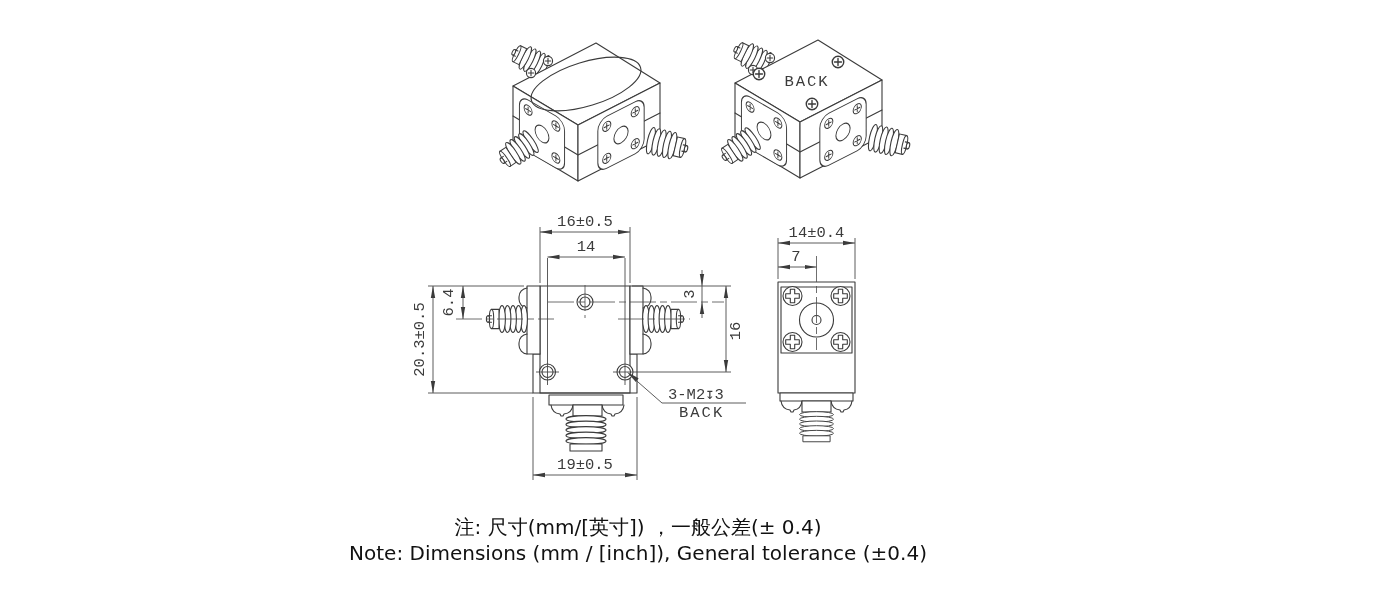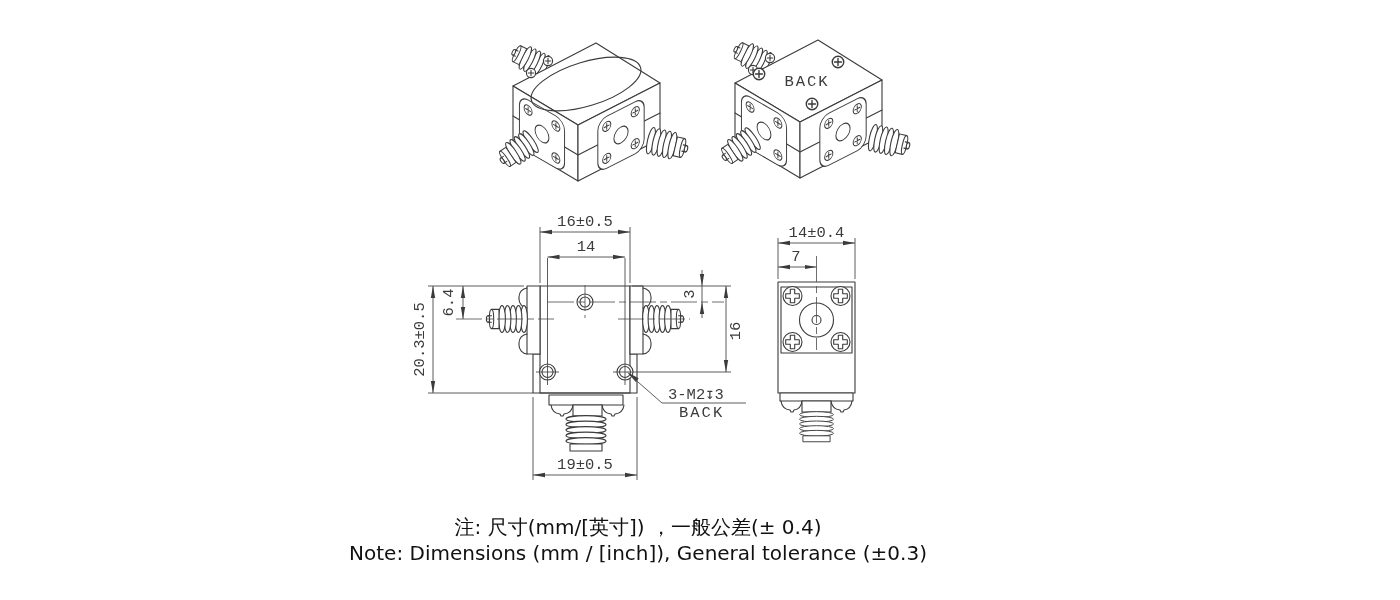--- a/index.html
+++ b/index.html
@@ -191,15 +191,15 @@
     <line class="d" x1="778" y1="243" x2="855" y2="243" marker-start="url(#mS)" marker-end="url(#mE)"></line>
     <text class="t" x="816.5" y="237" text-anchor="middle">14±0.4</text>
 
     <line class="d" x1="778" y1="267" x2="816.5" y2="267" marker-start="url(#mS)" marker-end="url(#mE)"></line>
     <text class="t" x="796" y="261" text-anchor="middle">7</text>
   </g>
 </svg>
 
 <div class="notes">
   <div>注: 尺寸(mm/[英寸]) ，一般公差(± 0.4)</div>
-  <div>Note: Dimensions (mm / [inch]), General tolerance (±0.3)</div>
+  <div>Note: Dimensions (mm / [inch]), General tolerance (±0.4)</div>
 </div>
 </div>
 
 </body></html>

